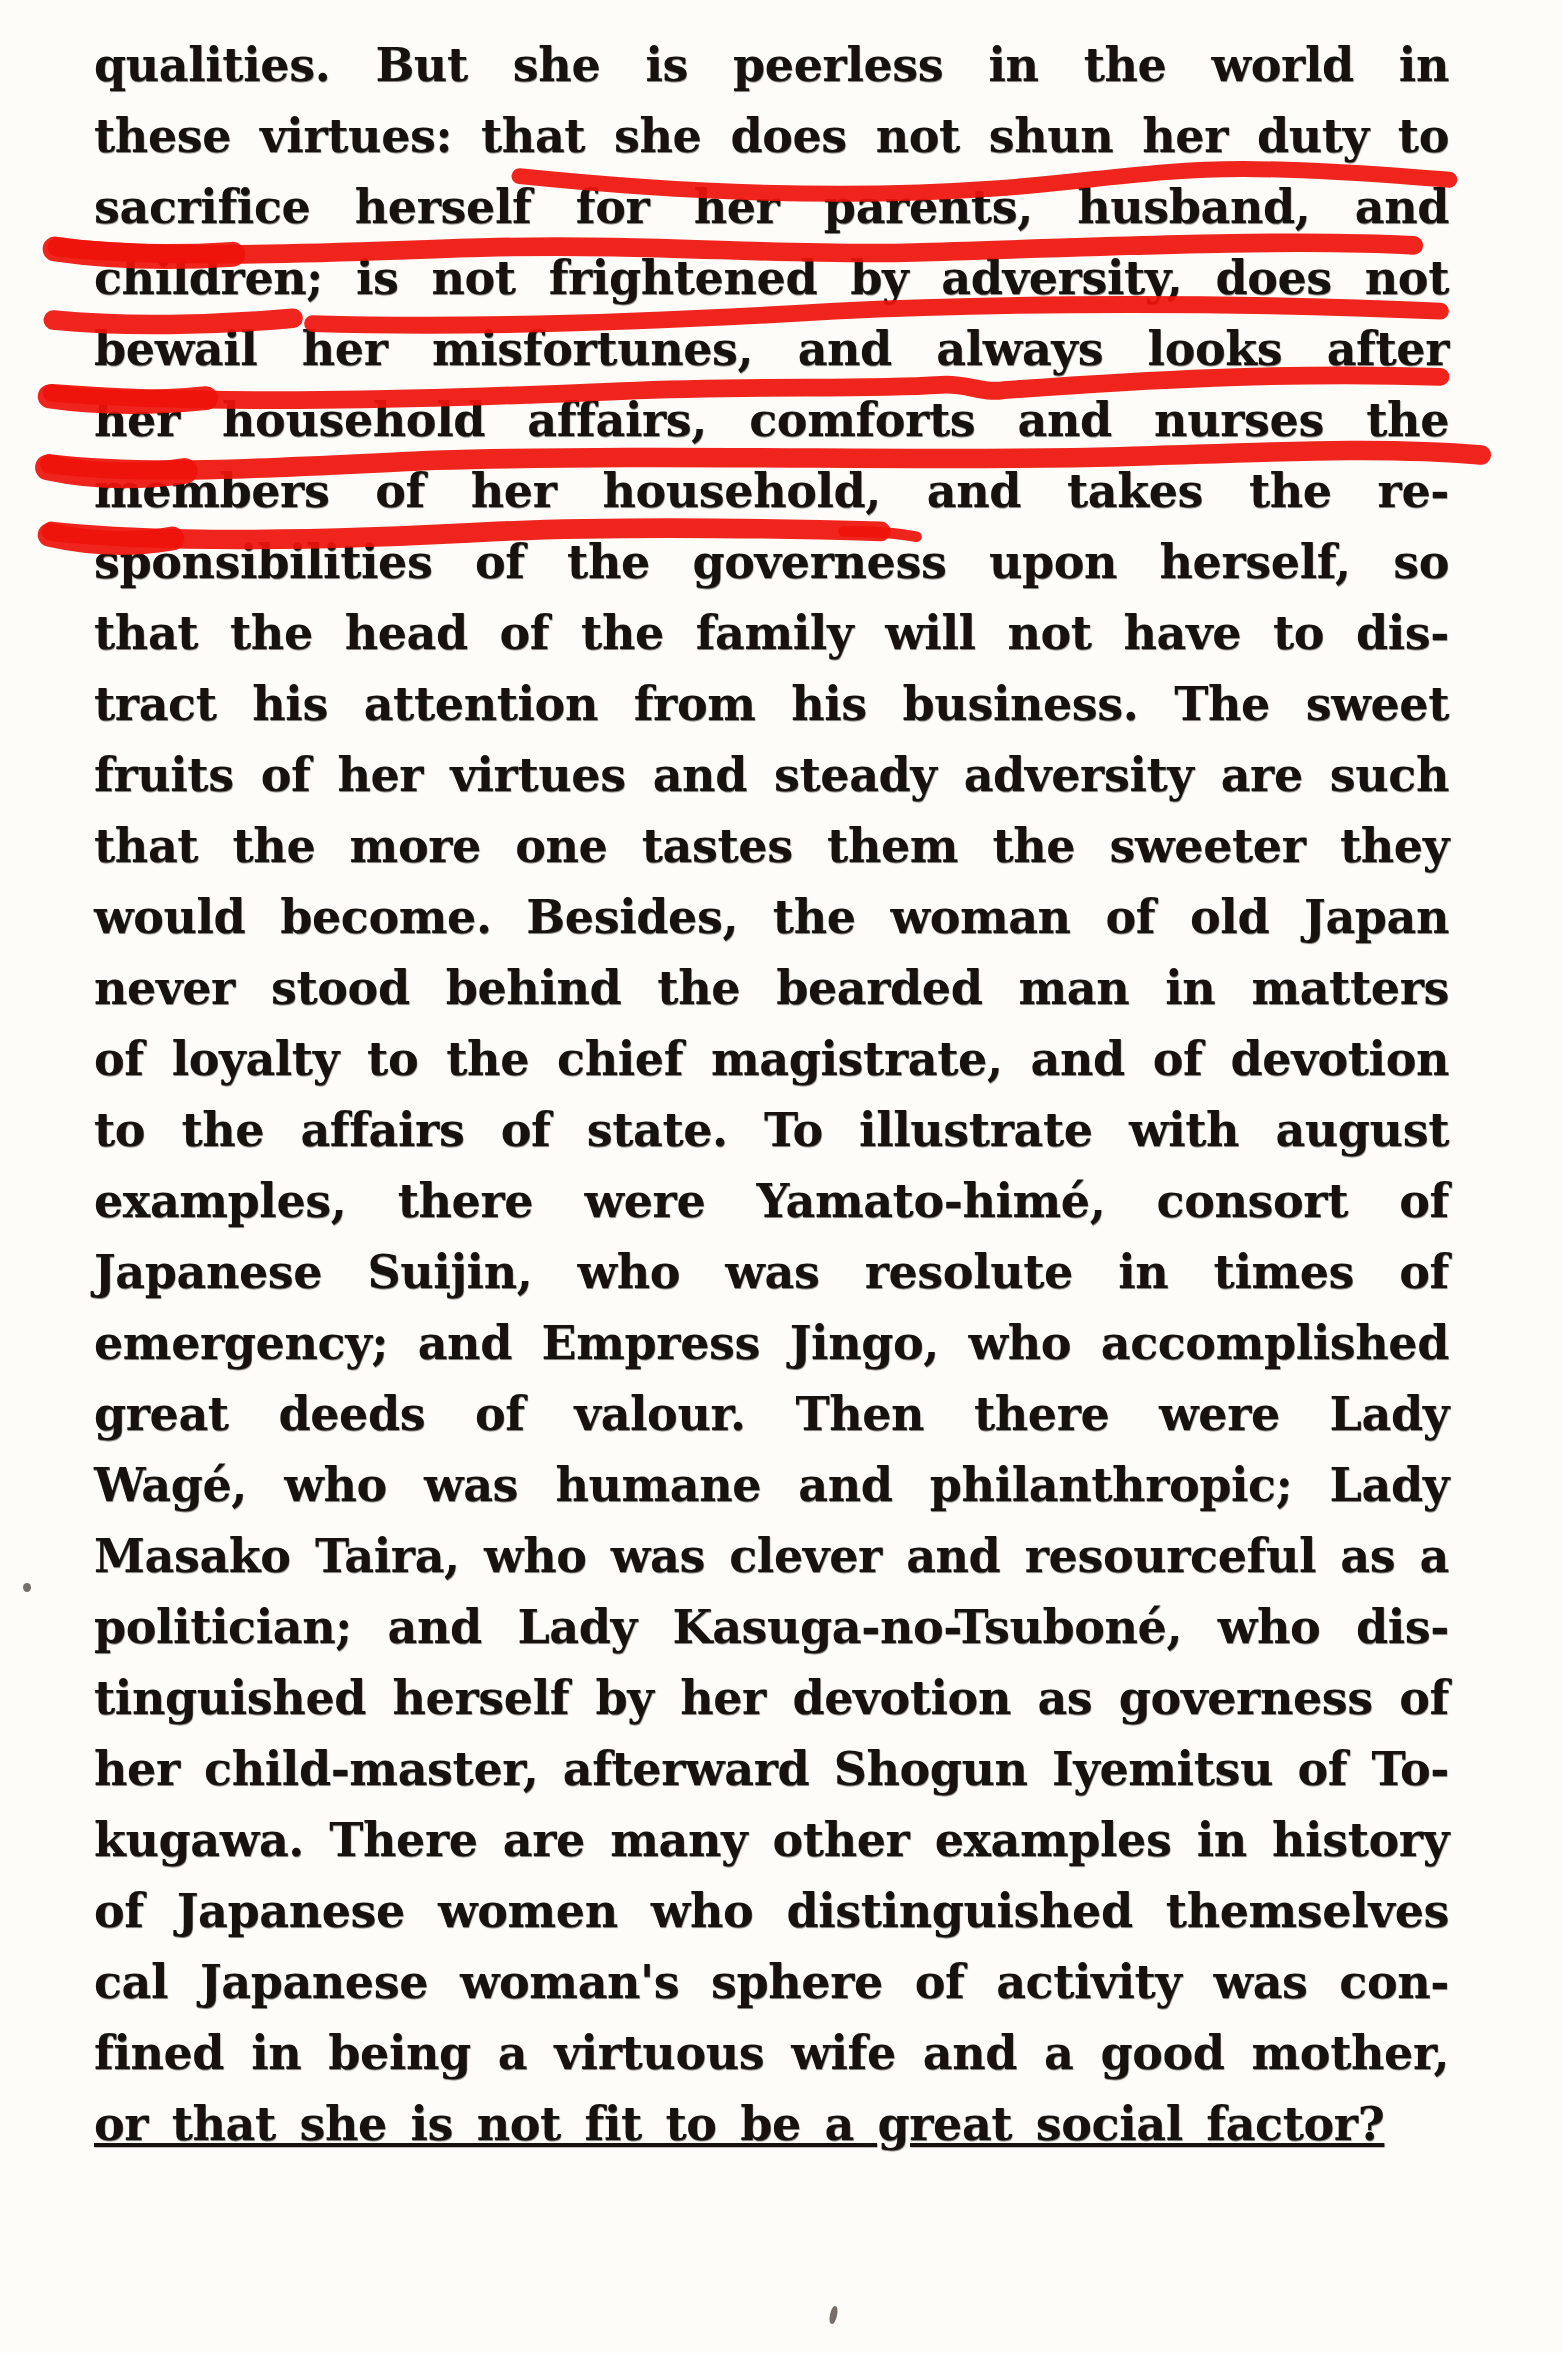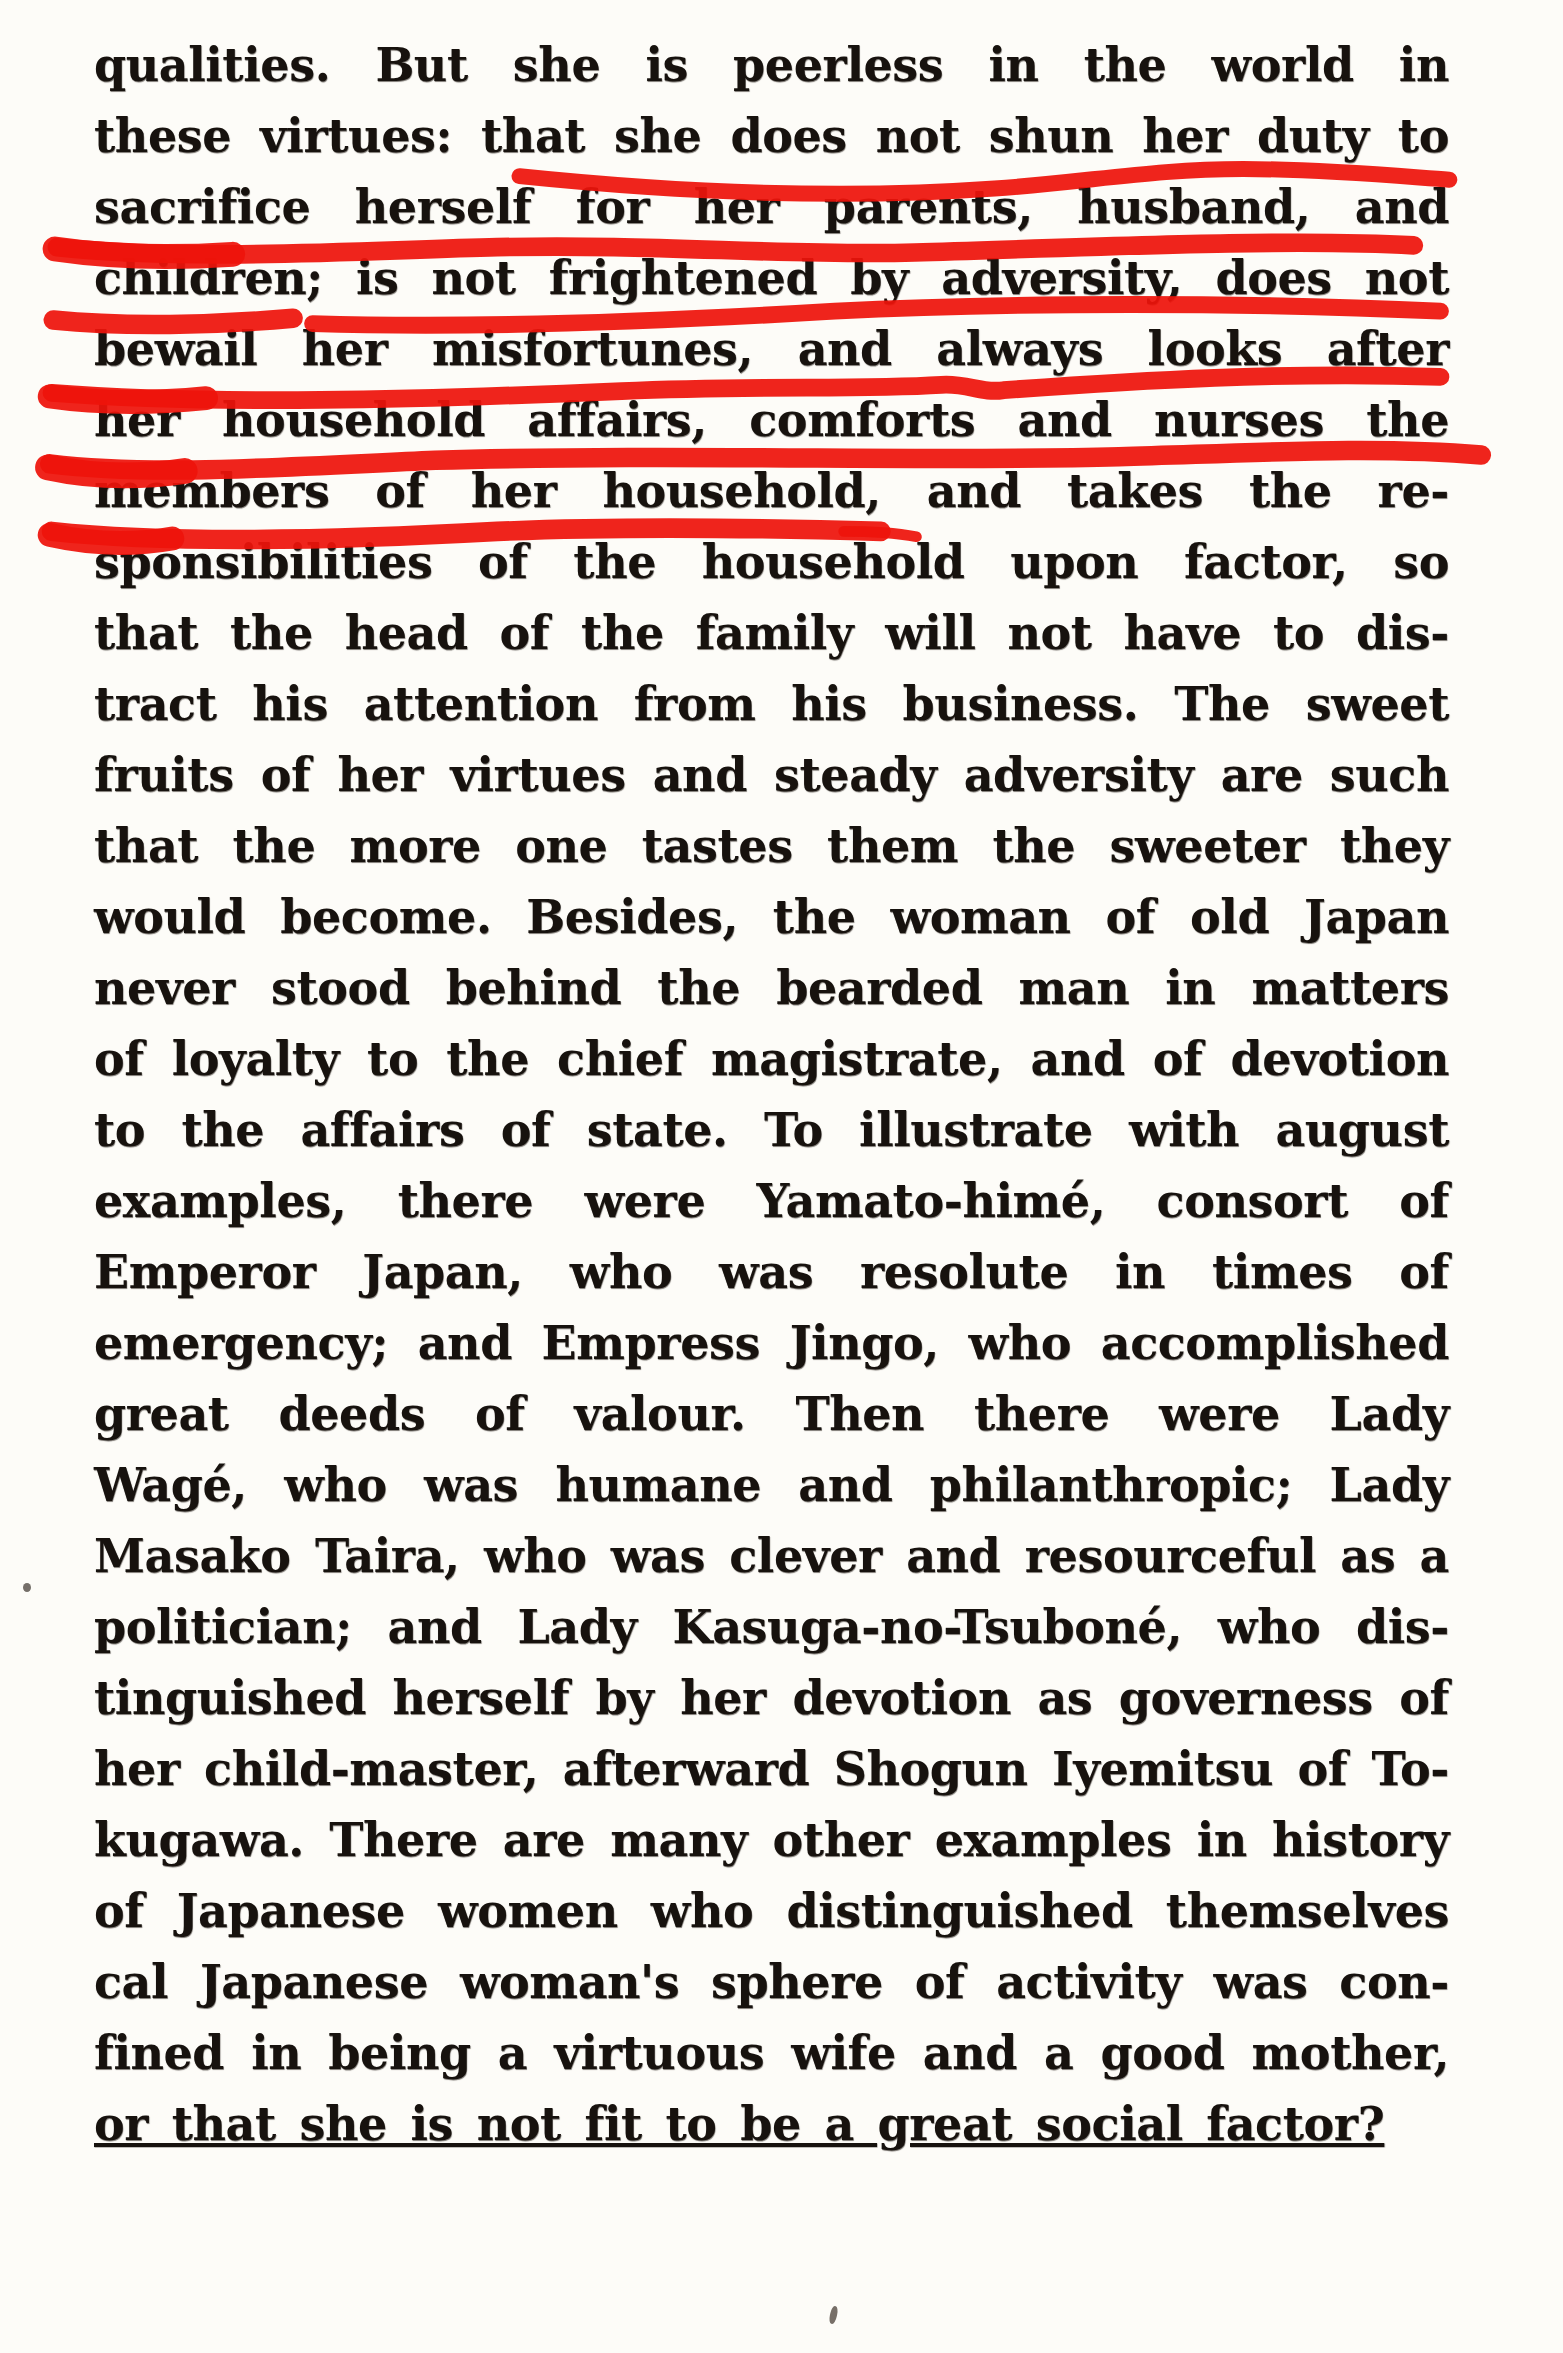--- a/index.html
+++ b/index.html
@@ -48,31 +48,31 @@
 <div class="page">
 
   <div class="textblock">
     <div class="line">qualities. But she is peerless in the world in</div>
     <div class="line">these virtues: that she does not shun her duty to</div>
     <div class="line">sacrifice herself for her parents, husband, and</div>
     <div class="line">children; is not frightened by adversity, does not</div>
     <div class="line">bewail her misfortunes, and always looks after</div>
     <div class="line">her household affairs, comforts and nurses the</div>
     <div class="line">members of her household, and takes the re-</div>
-    <div class="line">sponsibilities of the household upon factor, so</div>
+    <div class="line">sponsibilities of the governess upon herself, so</div>
     <div class="line">that the head of the family will not have to dis-</div>
     <div class="line">tract his attention from his business. The sweet</div>
     <div class="line">fruits of her virtues and steady adversity are such</div>
     <div class="line">that the more one tastes them the sweeter they</div>
     <div class="line">would become. Besides, the woman of old Japan</div>
     <div class="line">never stood behind the bearded man in matters</div>
     <div class="line">of loyalty to the chief magistrate, and of devotion</div>
     <div class="line">to the affairs of state. To illustrate with august</div>
     <div class="line">examples, there were Yamato-himé, consort of</div>
-    <div class="line">Emperor Japan, who was resolute in times of</div>
+    <div class="line">Japanese Suijin, who was resolute in times of</div>
     <div class="line">emergency; and Empress Jingo, who accomplished</div>
     <div class="line">great deeds of valour. Then there were Lady</div>
     <div class="line">Wagé, who was humane and philanthropic; Lady</div>
     <div class="line">Masako Taira, who was clever and resourceful as a</div>
     <div class="line">politician; and Lady Kasuga-no-Tsuboné, who dis-</div>
     <div class="line">tinguished herself by her devotion as governess of</div>
     <div class="line">her child-master, afterward Shogun Iyemitsu of To-</div>
     <div class="line">kugawa. There are many other examples in history</div>
     <div class="line">of Japanese women who distinguished themselves</div>
     <div class="line">cal Japanese woman's sphere of activity was con-</div>

